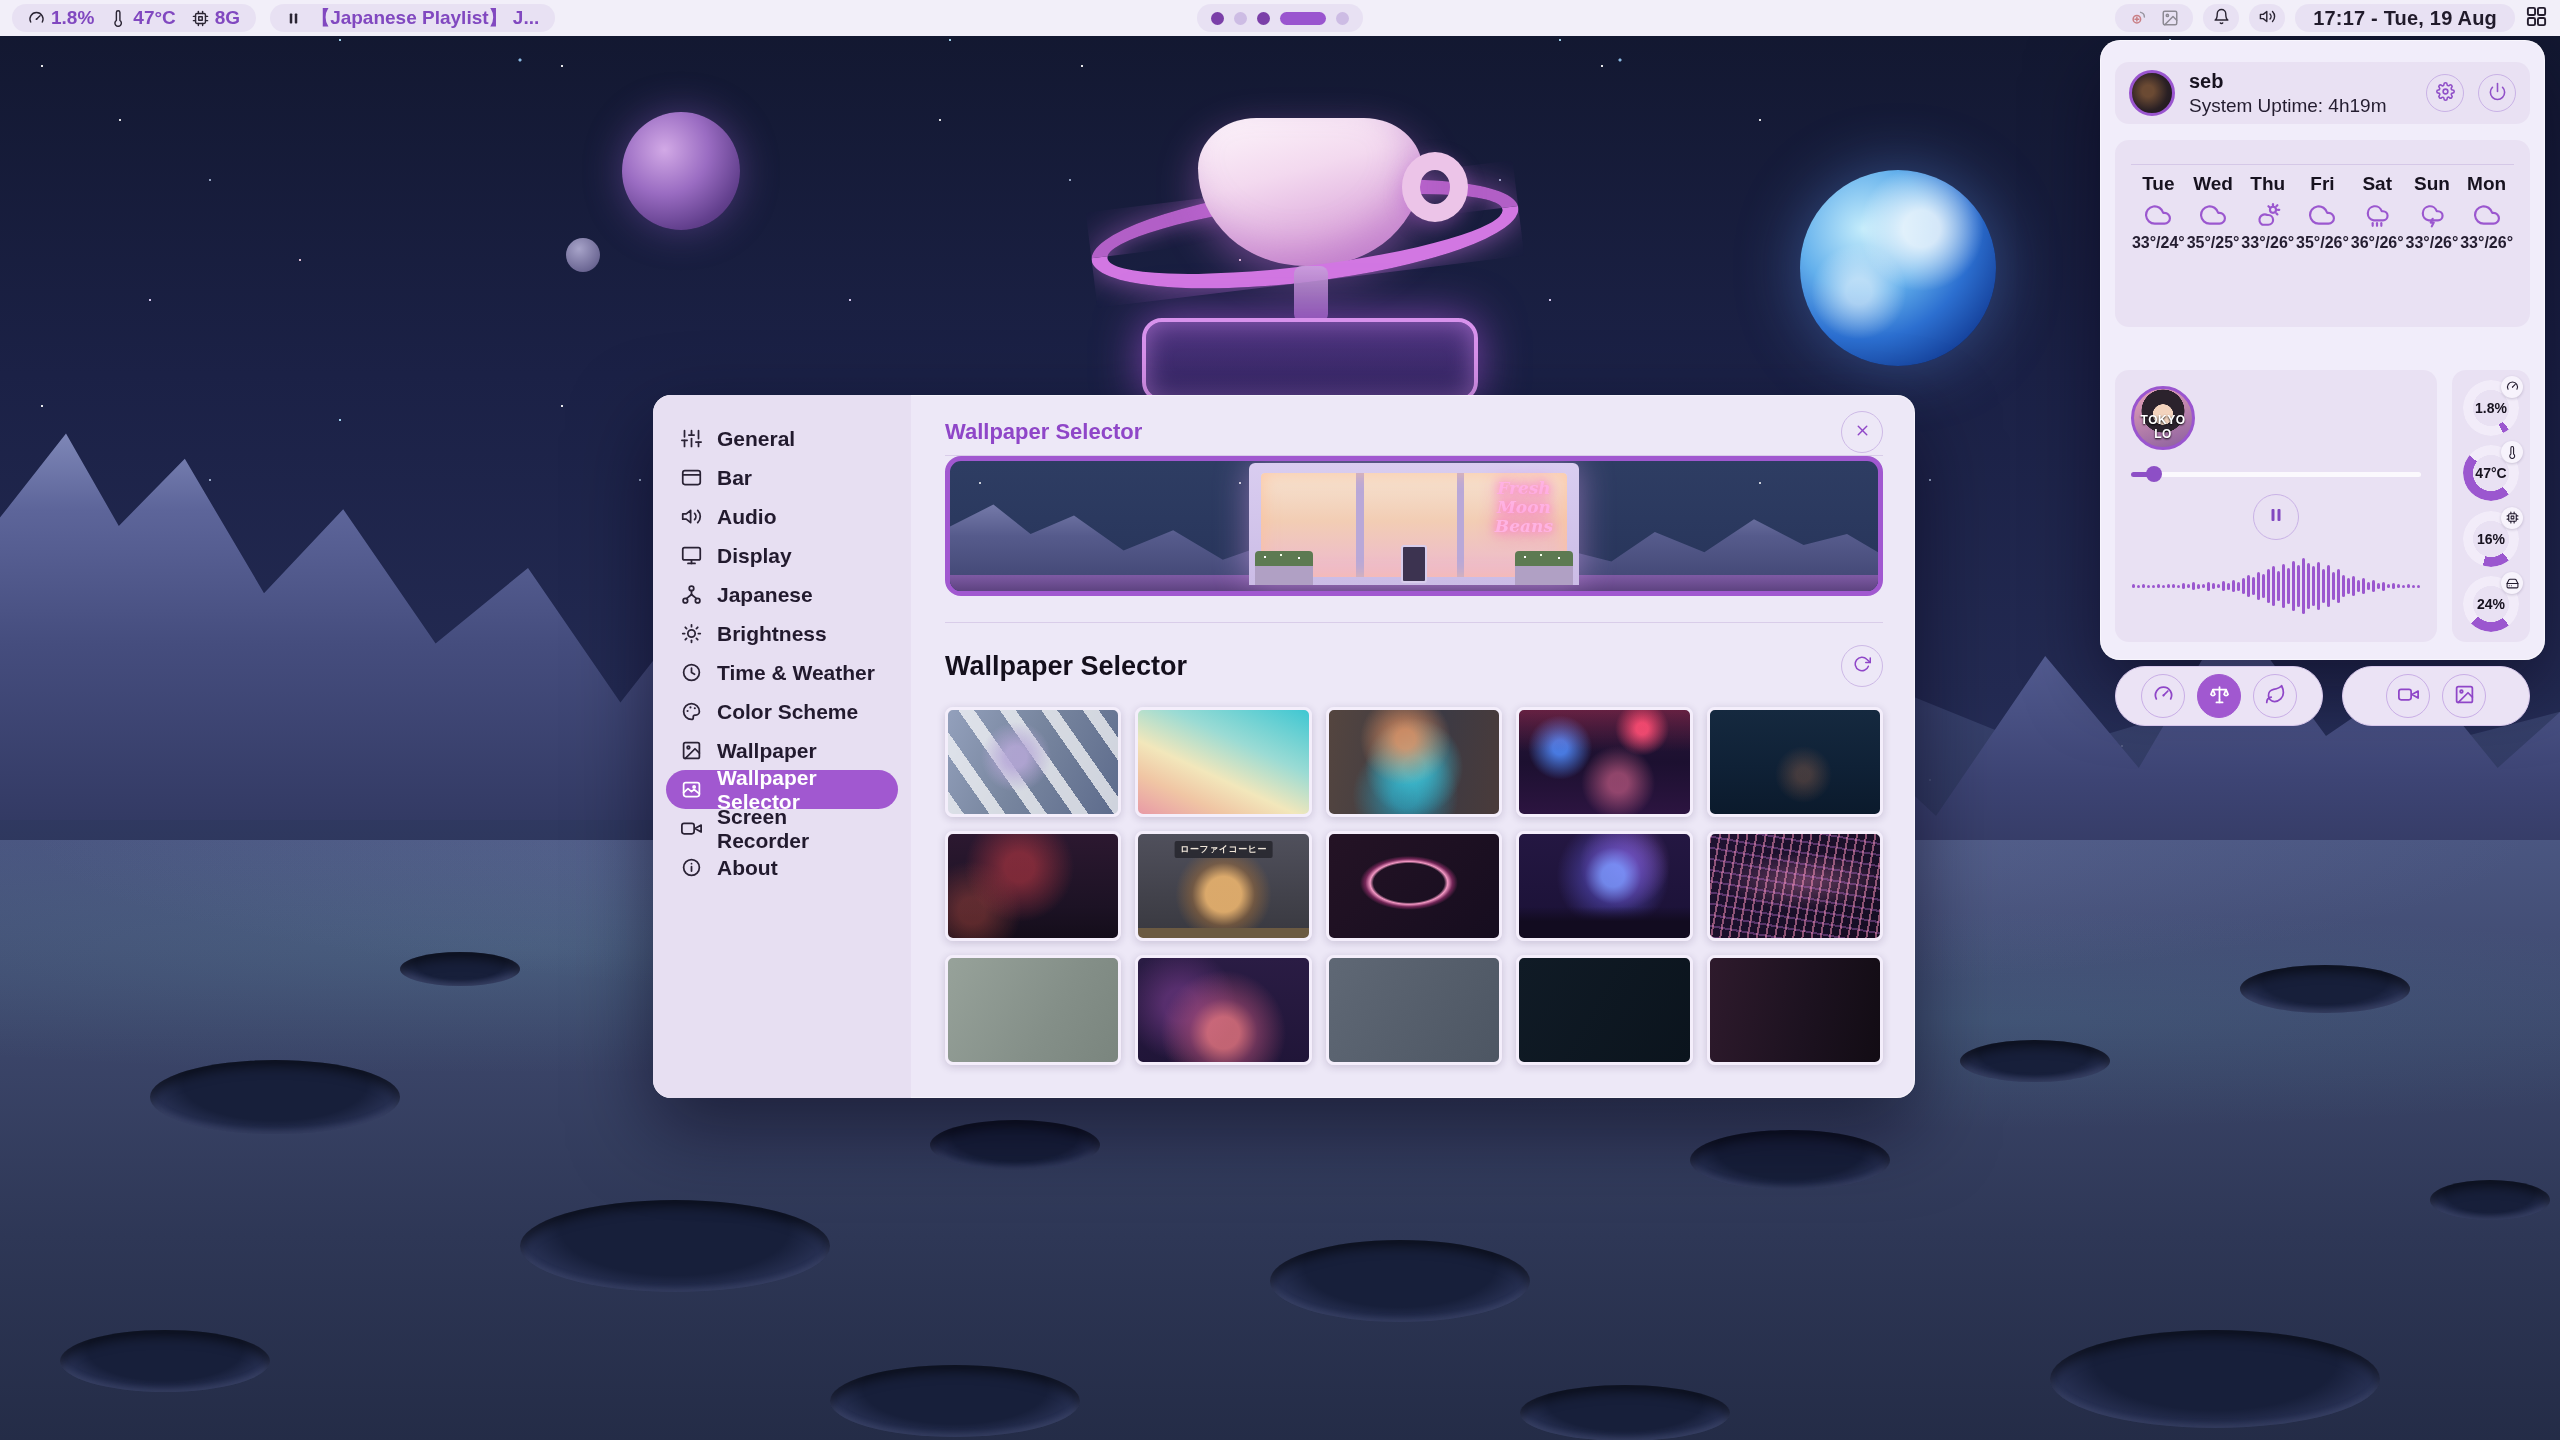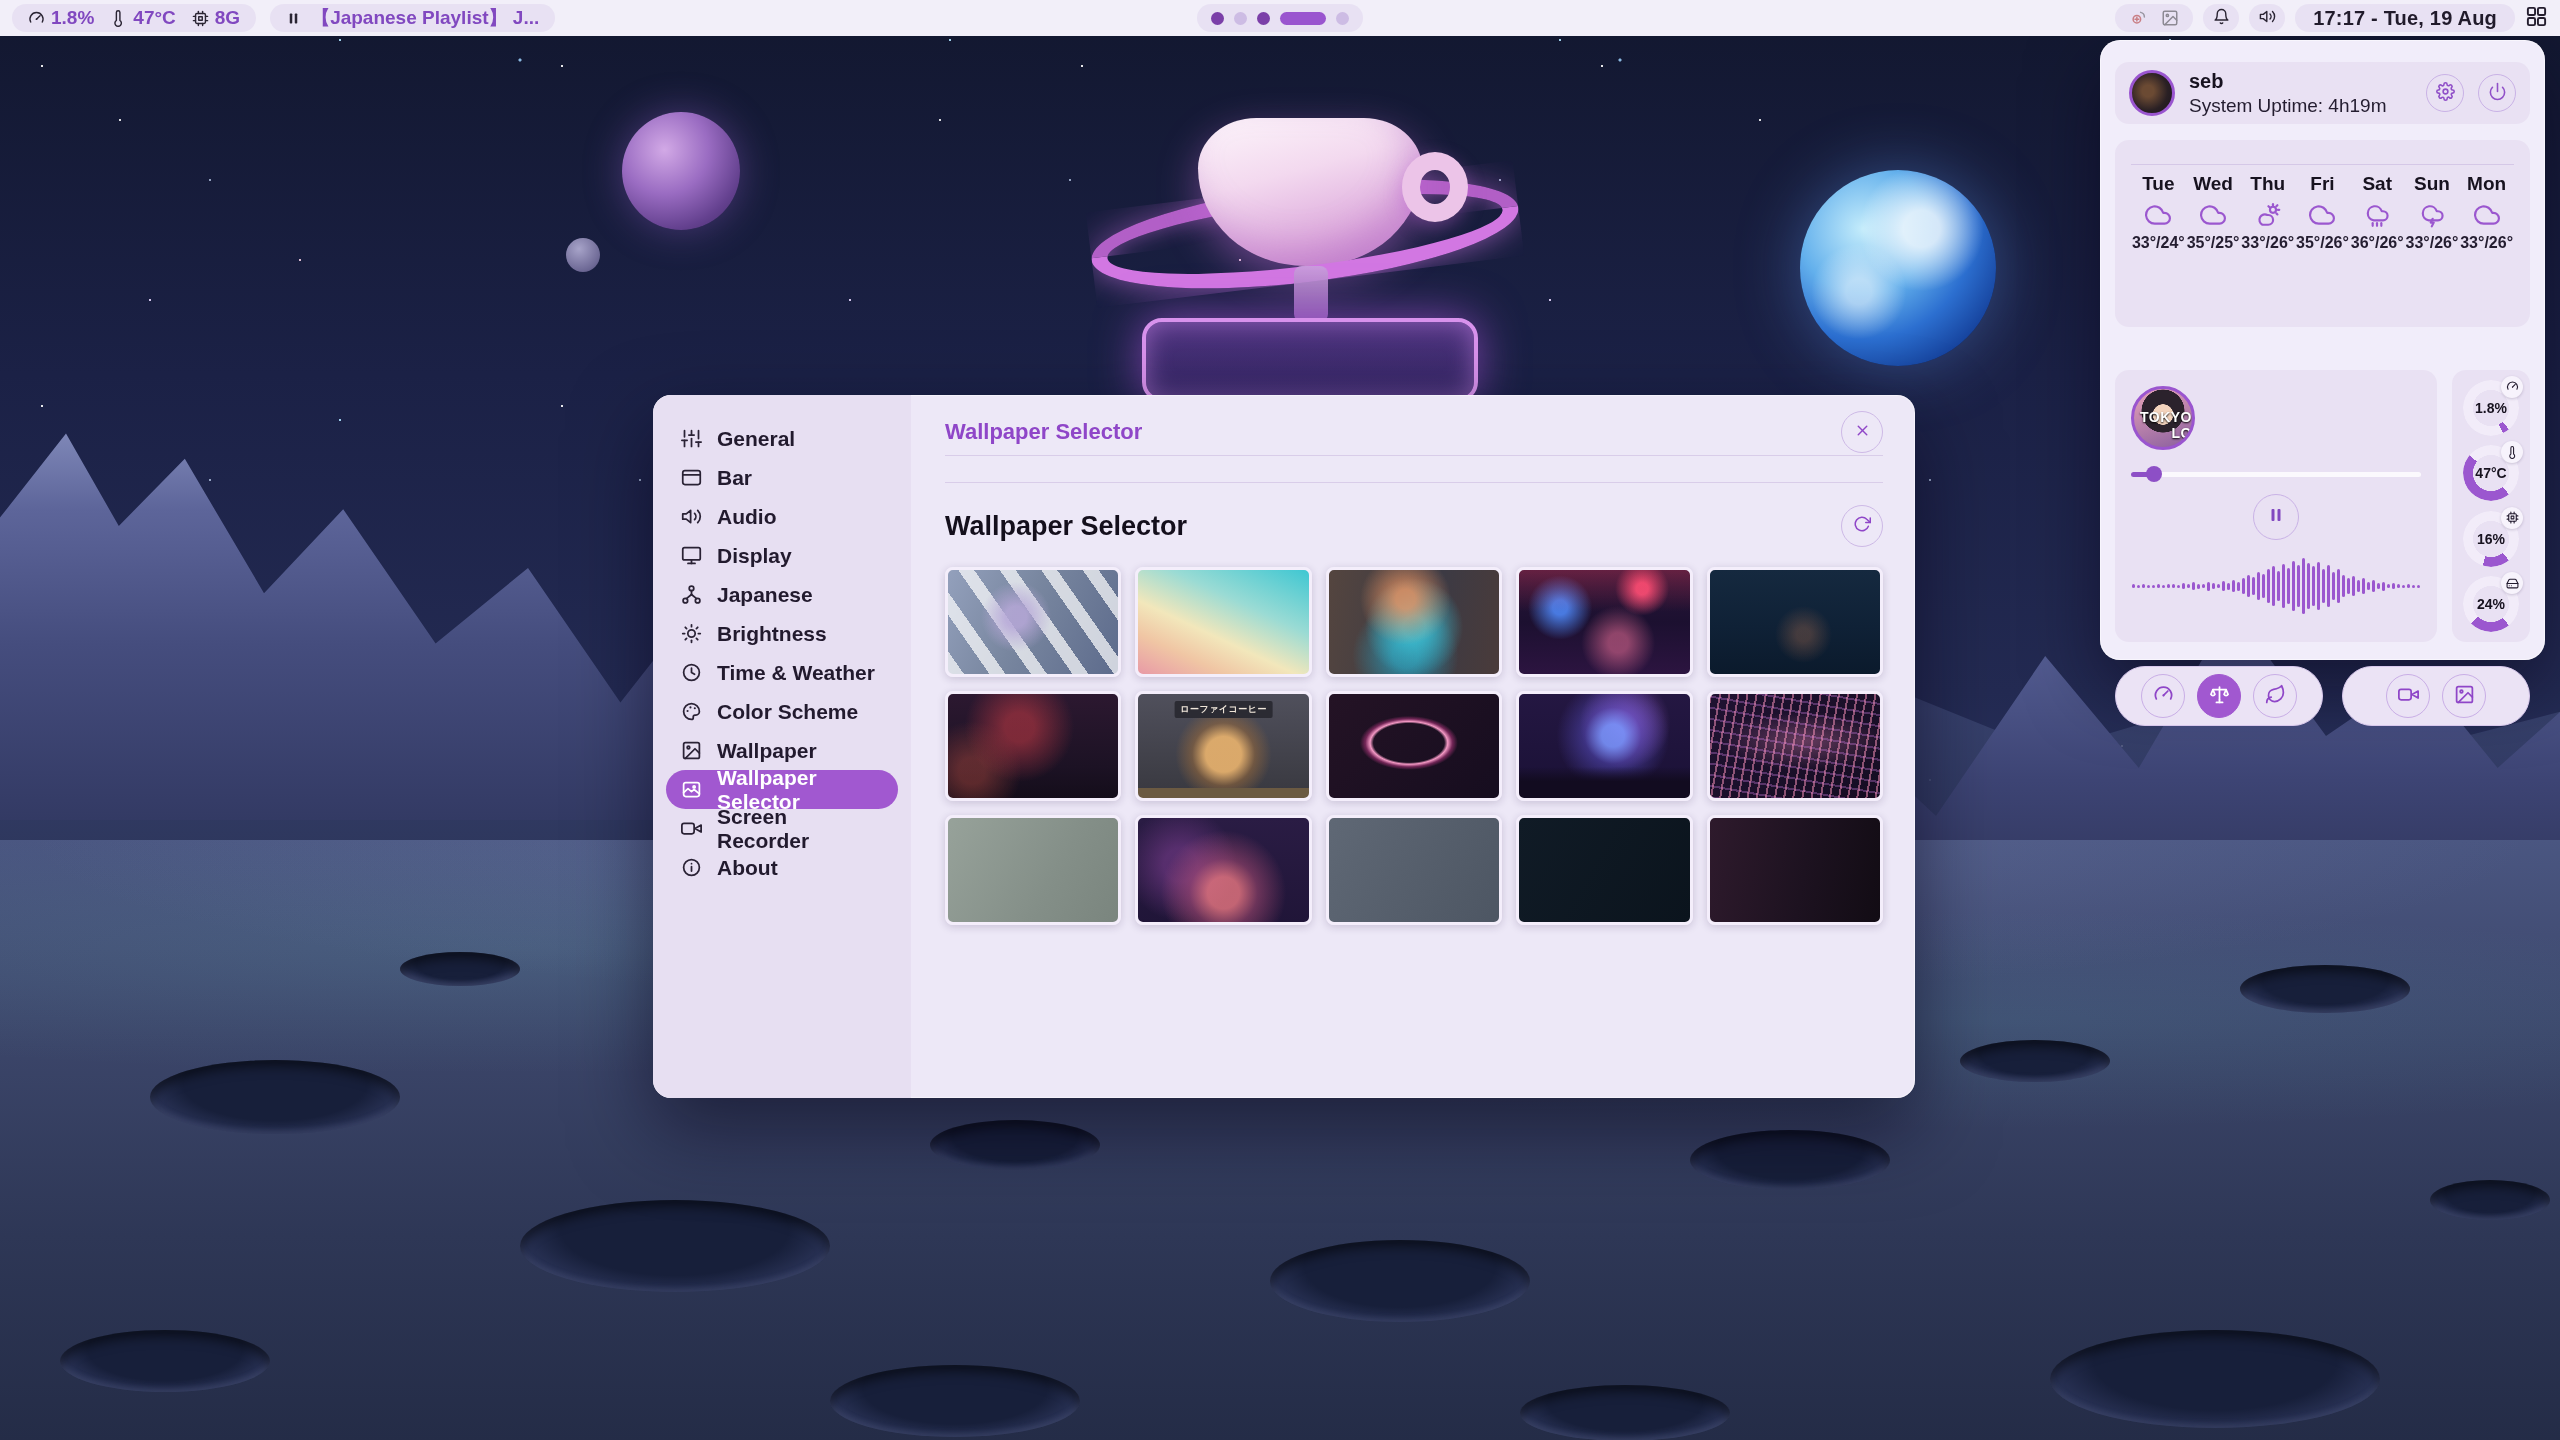--- a/index.html
+++ b/index.html
@@ -187,21 +187,21 @@
   .f-day { font-size:19px; font-weight:800; color:#17121f; }
   .f-ic { color:#9b57cf; margin:7px auto 6px; display:flex; justify-content:center; }
   .f-temps { font-size:16px; font-weight:700; color:#241d30; }
   .media-card { left:15px; top:330px; width:322px; height:272px; padding:16px; }
   .m-top { display:flex; gap:12px; }
   .album { width:64px; height:64px; border-radius:50%; border:3px solid #9a55cf; flex:none; position:relative; overflow:hidden;
     background:
       radial-gradient(circle at 50% 44%, #f3d3bd 0 23%, transparent 24%),
       radial-gradient(circle at 50% 38%, #2b222c 0 46%, transparent 47%),
       linear-gradient(160deg,#e8a4b8,#8a5f9e); }
-  .album span { position:absolute; left:0; right:0; bottom:6px; text-align:right; color:#fff; font-size:14px;
+  .album span { position:absolute; left:0; right:0; bottom:6px; text-align:center; color:#fff; font-size:12px;
     font-weight:800; text-shadow:0 1px 2px #000; letter-spacing:.5px; }
   .m-title { font-size:19px; font-weight:800; color:#140f1c; line-height:1.22; }
   .m-sub { font-size:17px; color:#241d30; margin-top:5px; }
   .m-slider { position:relative; height:16px; margin-top:16px; }
   .m-track { position:absolute; left:0; right:0; top:6px; height:5px; border-radius:3px; background:#fbf9fd; }
   .m-fill { position:absolute; left:0; top:6px; height:5px; border-radius:3px; background:#8d4fc6; }
   .m-thumb { position:absolute; top:0; width:16px; height:16px; border-radius:50%; background:#8d4fc6; }
   .m-pause { width:46px; height:46px; margin:12px auto 0; border-radius:50%; border:1.5px solid #c9b2e6;
     display:flex; align-items:center; justify-content:center; color:#8148c0; background:transparent; }
   .wave { display:flex; align-items:center; gap:2px; height:68px; margin-top:12px; justify-content:center; }
@@ -505,20 +505,37 @@
         <div class="win-title">Wallpaper Selector</div>
         <div class="circle-btn">
           <span><svg viewBox="0 0 24 24" width="17" height="17" fill="none" stroke="currentColor" stroke-width="2" stroke-linecap="round" stroke-linejoin="round">
                 <line x1="6" y1="6" x2="18" y2="18"></line>
                 <line x1="18" y1="6" x2="6" y2="18"></line>
               </svg></span>
         </div>
       </div>
       <div class="hr"></div>
 
+      <div class="preview">
+        <div class="pv-sky"></div>
+        <div class="pv-mtn pv-mtn-l"></div>
+        <div class="pv-mtn pv-mtn-r"></div>
+        <div class="pv-ground"></div>
+        <div class="pv-cafe">
+          <div class="pv-glass"></div>
+          <div class="pv-neon" id="neon-sign">
+              <span>Fresh</span>
+              <span>Moon</span>
+              <span>Beans</span>
+            </div>
+          <div class="pv-planter pv-pl-l"></div>
+          <div class="pv-planter pv-pl-r"></div>
+          <div class="pv-board"></div>
+        </div>
+      </div>
 
       <div class="hr sel-hr"></div>
       <div class="sel-row">
         <div class="h2">Wallpaper Selector</div>
         <div class="circle-btn">
           <span><svg viewBox="0 0 24 24" width="18" height="18" fill="none" stroke="currentColor" stroke-width="2" stroke-linecap="round" stroke-linejoin="round">
                 <polyline points="23 4 23 10 17 10"></polyline>
                 <path d="M20.49 15a9 9 0 1 1-2.12-9.36L23 10"></path>
               </svg></span>
         </div>

